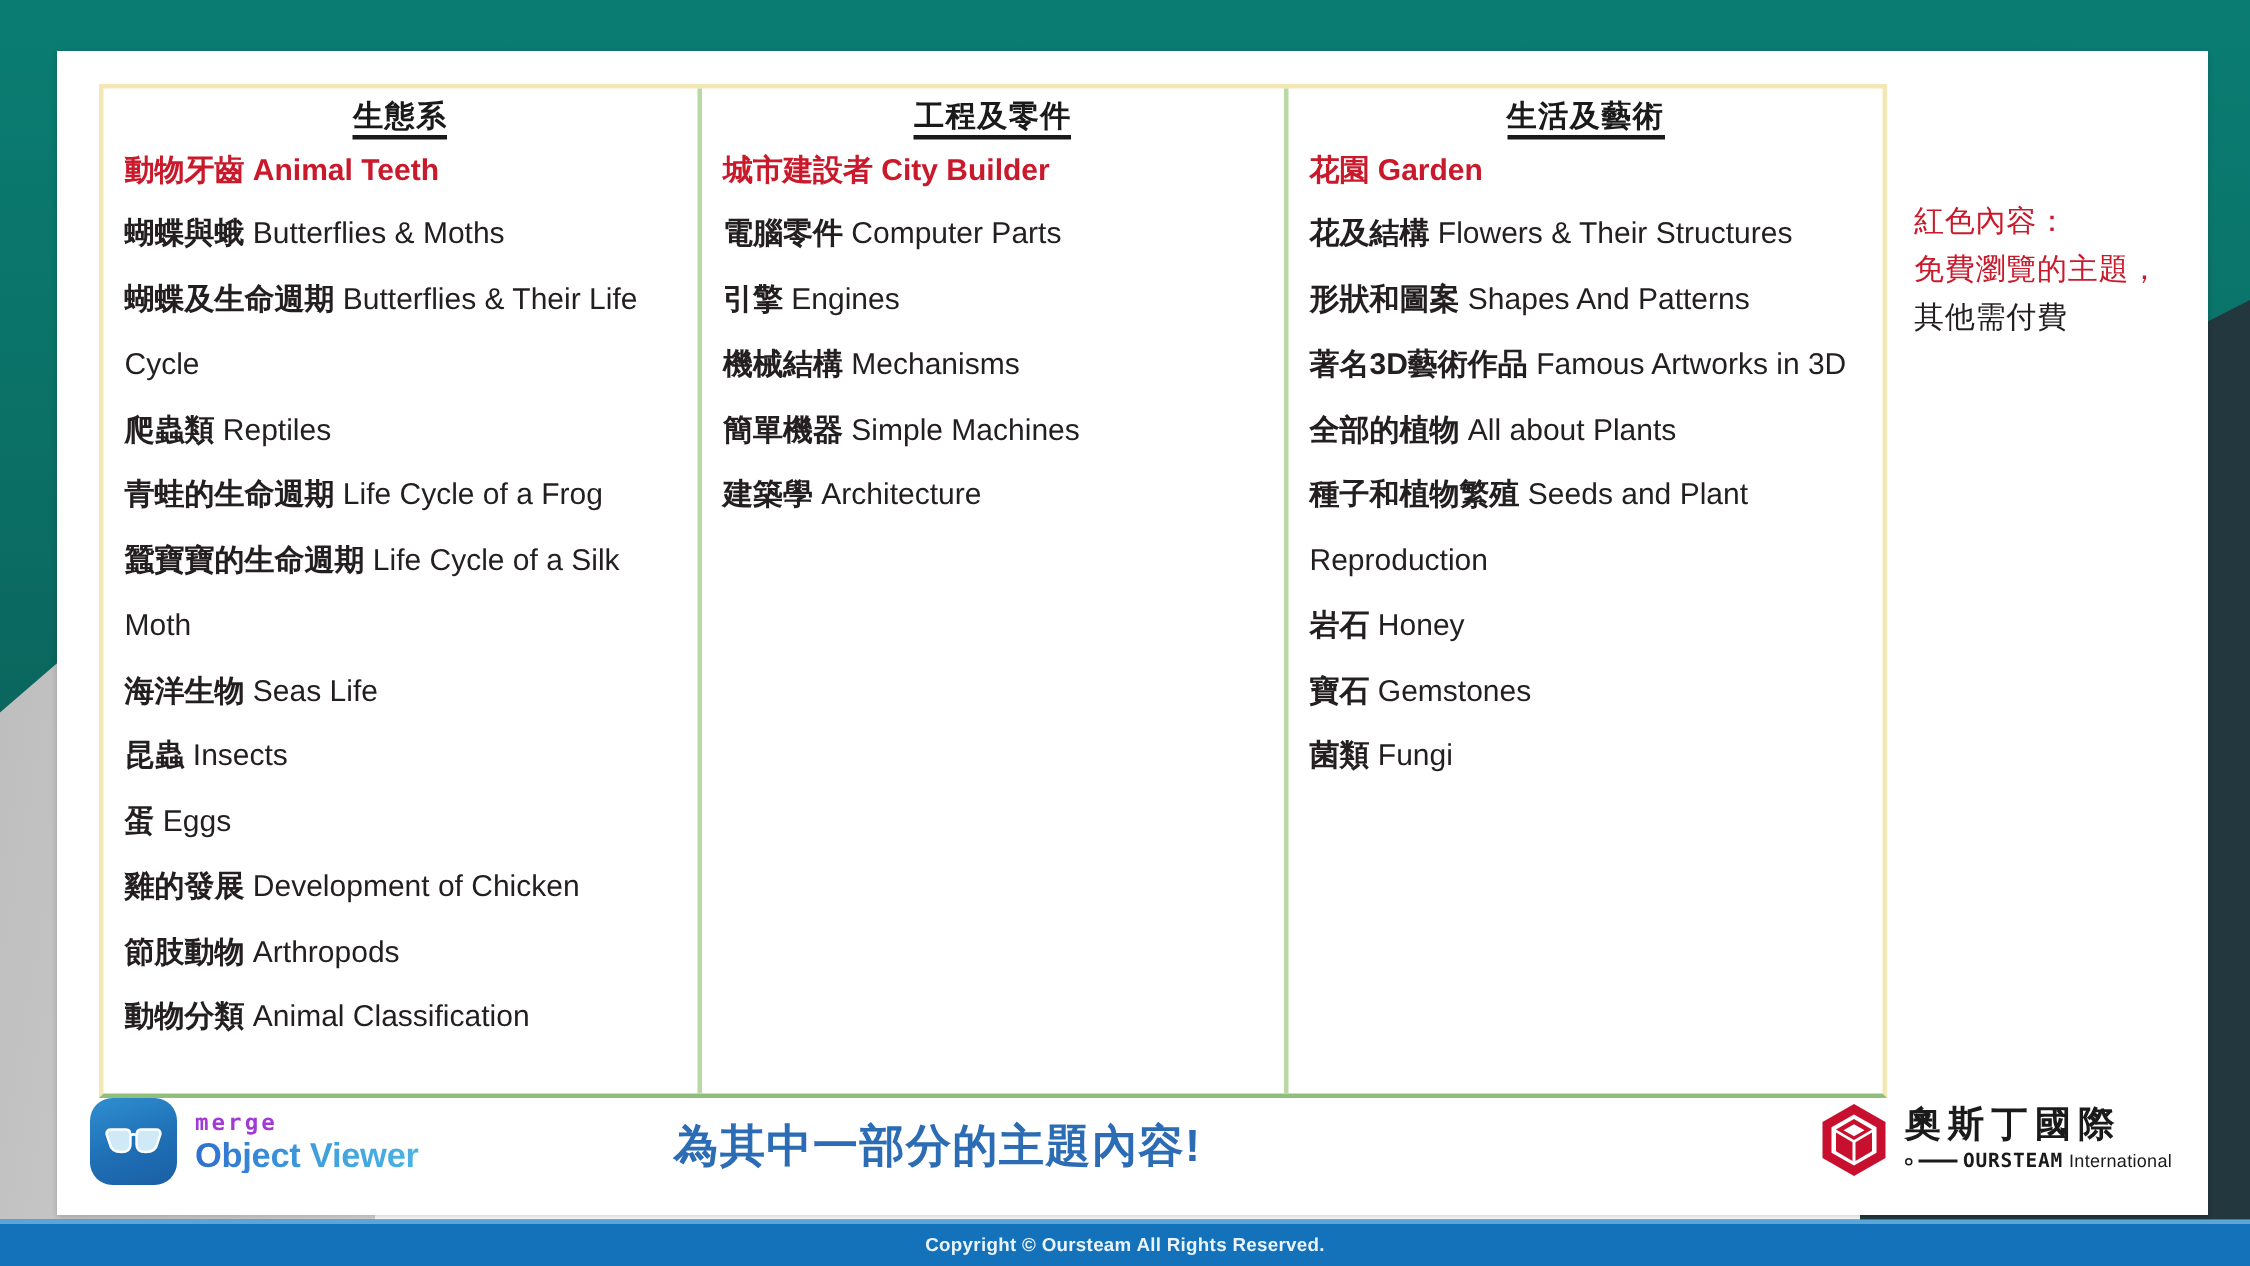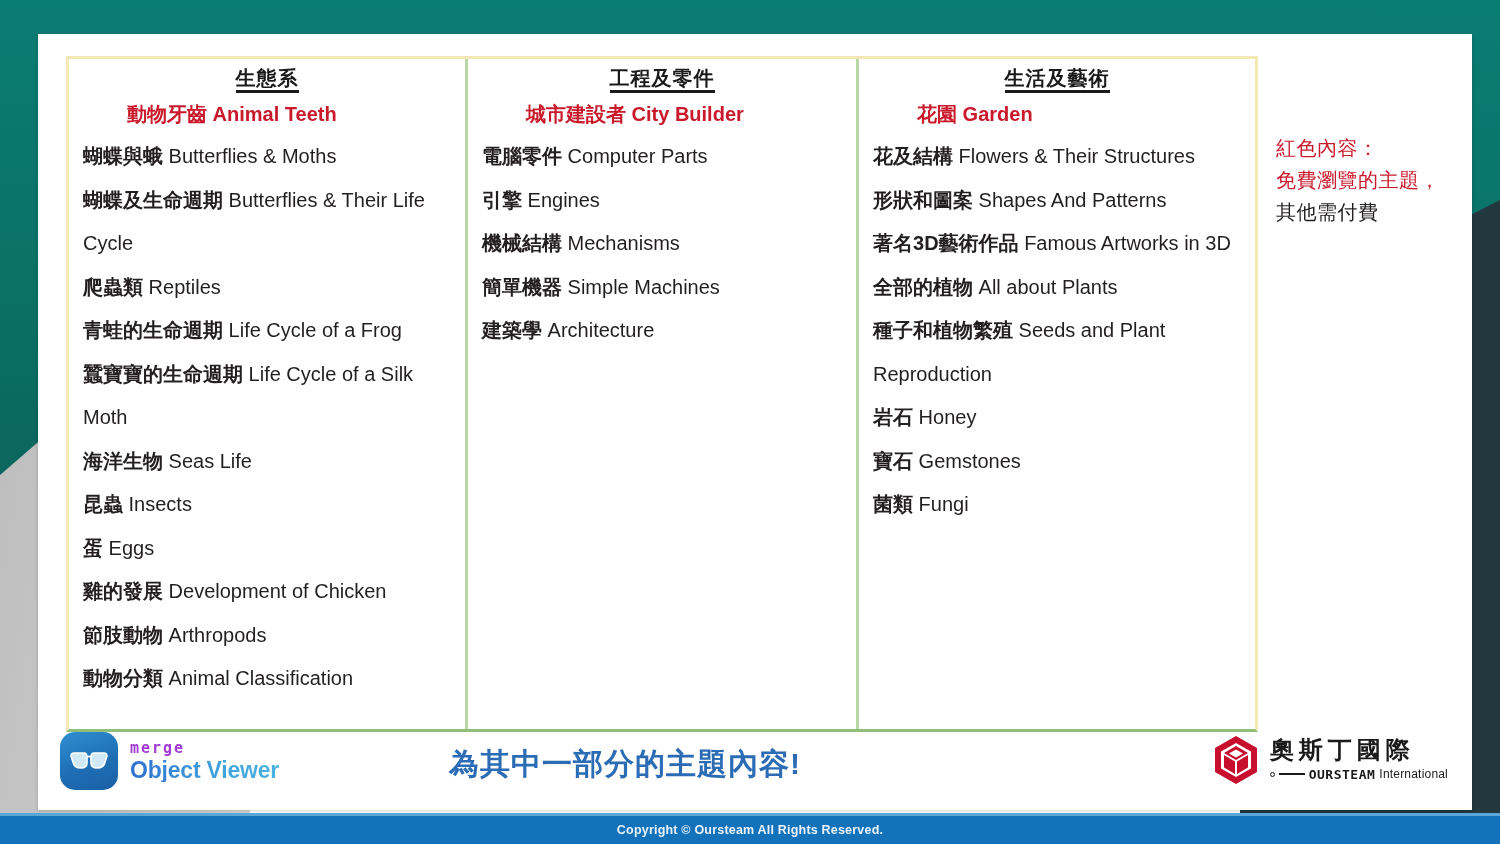--- a/index.html
+++ b/index.html
@@ -49,20 +49,21 @@
 
   
   .topic-table {
     position: absolute;
     left: 28px; top: 22px;
     width: 1192px; height: 676px;
     border: 3px solid #f2e7b5;
     border-bottom-color: #8fbf7a;
     display: flex;
     background: #ffffff;
+    justify-content: flex-end;
   }
   .topic-col {
     position: relative;
     padding: 6px 14px 0 14px;
     overflow: hidden;
   }
   .topic-col.c1 { width: 400px; border-right: 3px solid #b9d9a4; }
   .topic-col.c2 { width: 392px; border-right: 3px solid #b9d9a4; }
   .topic-col.c3 { width: 397px; }
 
@@ -85,21 +86,20 @@
     font-size: 20px;
     line-height: 43.5px;
     color: #231f20;
     white-space: normal;
     word-break: normal;
   }
   .topic-item.red {
     color: #c9192b;
     font-weight: bold;
     line-height: 42px;
-    margin-left: 44px;
   }
   .topic-item .zh { font-weight: bold; }
   .topic-item.red .zh { font-weight: bold; }
   .topic-item .en { font-weight: normal; }
   .topic-item.red .en { font-weight: bold; }
 
   
   .side-note {
     position: absolute;
     left: 1238px; top: 50px;

